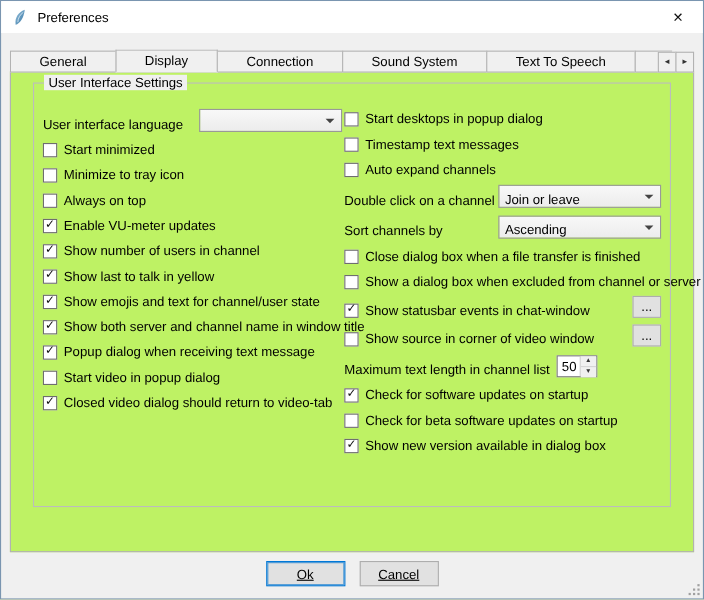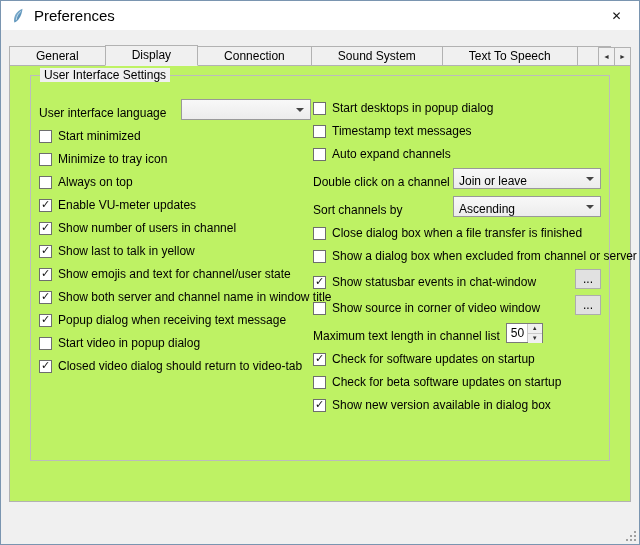--- a/index.html
+++ b/index.html
@@ -7,21 +7,21 @@
   .window {
     position:relative; width:640px; height:545px; background:#f0f0f0;
     border:1px solid #7a95b0; overflow:hidden;
     font-family:"Liberation Sans","DejaVu Sans",sans-serif; font-size:12px; color:#000;
     cursor:default;
   }
   
   .titlebar { position:absolute; top:0; left:0; right:0; height:29px; background:#ffffff;
               display:flex; align-items:center; padding-left:9px; }
   .app-icon { width:16px; height:16px; margin-right:8px; flex:0 0 16px; }
-  .title-text { font-size:15px; }
+  .title-text { font-size:12px; }
   .close-btn { position:absolute; right:0; top:0; width:45px; height:29px;
                display:flex; align-items:center; justify-content:center; font-size:12px; color:#111; }
   
   .tabbar { position:absolute; top:44px; left:8px; width:602px; height:21px;
             display:flex; align-items:flex-end; overflow:hidden; z-index:3; white-space:nowrap; }
   .tab { height:20px; line-height:18px; padding:0 26px; background:#f0f0f0;
          border:1px solid #b2b2b2; }
   .tab + .tab { margin-left:-1px; }
   .tab.active { height:21px; line-height:19px; border-bottom:1px solid #f0f0f0; position:relative; z-index:4; }
   .tab-scrollers { position:absolute; top:46px; right:8px; height:19px; display:flex; z-index:5; }
@@ -239,20 +239,28 @@
           <span class="cb-label">Check for beta software updates on startup</span>
         </label>
         <label class="row">
           <span class="cb checked"></span>
           <span class="cb-label">Show new version available in dialog box</span>
         </label>
       </div>
     </div>
   </div>
 
+  <div class="btnrow">
+    <div class="btn default">
+      <span class="btn-label">Ok</span>
+    </div>
+    <div class="btn">
+      <span class="btn-label">Cancel</span>
+    </div>
+  </div>
 
   <svg class="grip" viewBox="0 0 13 13">
     <g fill="#a0a0a0">
       <rect x="10" y="2" width="2" height="2"></rect>
       <rect x="10" y="6" width="2" height="2"></rect>
       <rect x="6" y="6" width="2" height="2"></rect>
       <rect x="10" y="10" width="2" height="2"></rect>
       <rect x="6" y="10" width="2" height="2"></rect>
       <rect x="2" y="10" width="2" height="2"></rect>
     </g>

